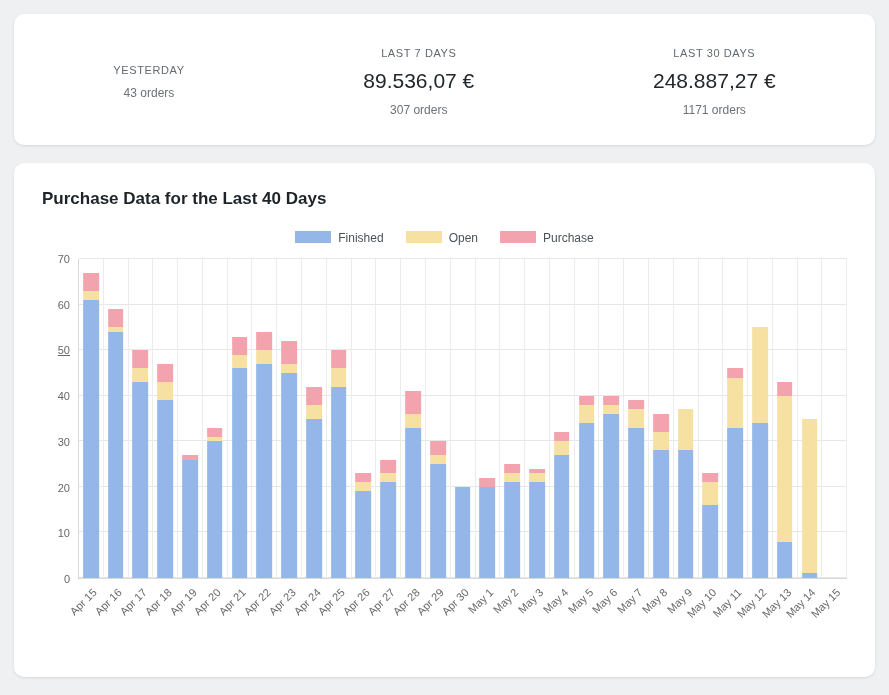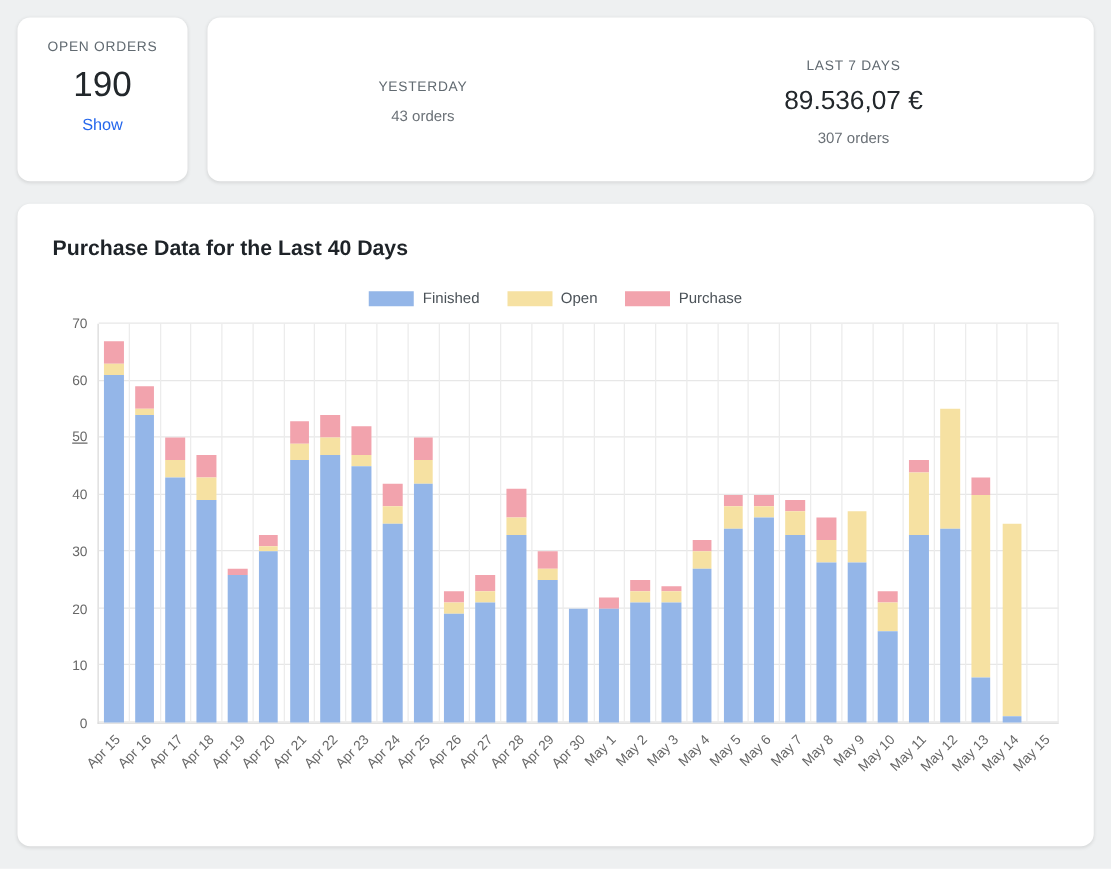--- a/index.html
+++ b/index.html
@@ -43,21 +43,21 @@
   .orders-dropdown {
     background: #fff; border: 1px solid #d9dcdf; border-radius: 8px;
     padding: 10px 14px; font-size: 14px; color: #2c3136;
     display: flex; align-items: center; gap: 8px; cursor: pointer;
     box-shadow: 0 1px 2px rgba(0,0,0,0.06);
     font-family: "Liberation Sans", sans-serif;
   }
   .caret { font-size: 10px; color: #555; }
 
   .legend { display: flex; justify-content: center; gap: 22px; margin-top: 22px; }
-  .legend-item { display: flex; align-items: flex-end; gap: 7px; font-size: 12px; color: #4b5258; cursor: pointer; }
+  .legend-item { display: flex; align-items: flex-start; gap: 7px; font-size: 12px; color: #4b5258; cursor: pointer; }
   .swatch { width: 36px; height: 12px; display: inline-block; }
 
   .chart-area { display: flex; margin-top: 14px; }
   .y-axis { width: 36px; position: relative; height: 320px; }
   .ytick {
     position: absolute; right: 8px; transform: translateY(50%);
     font-size: 11px; color: #676767;
   }
   .plot {
     flex: 1; position: relative; height: 320px;
@@ -80,35 +80,35 @@
     position: absolute; top: 100%; right: 50%; margin-top: 8px;
     transform: rotate(-45deg); transform-origin: top right;
     white-space: nowrap; font-size: 11px; color: #676767;
   }
   .x-label-space { height: 58px; }
 </style>
 </head>
 <body>
 
 <div class="top-row">
-  <div class="card open-orders-card">
-    <div class="stat-label">OPEN ORDERS</div>
-    <div class="open-orders-value">190</div>
-    <a class="show-link">Show</a>
-  </div>
 
   <div class="card stats-card">
     <div class="stat-col">
       <div class="stat-label">YESTERDAY</div>
       <div class="stat-orders">43 orders</div>
     </div>
     <div class="stat-col">
       <div class="stat-label">LAST 7 DAYS</div>
       <div class="stat-amount">89.536,07 €</div>
       <div class="stat-orders">307 orders</div>
+    </div>
+    <div class="stat-col">
+      <div class="stat-label">LAST 30 DAYS</div>
+      <div class="stat-amount">248.887,27 €</div>
+      <div class="stat-orders">1171 orders</div>
     </div>
   </div>
 </div>
 
 <div class="card chart-card">
   <div class="chart-header">
     <div class="chart-title">Purchase Data for the Last 40 Days</div>
   </div>
 
   <div class="legend">

